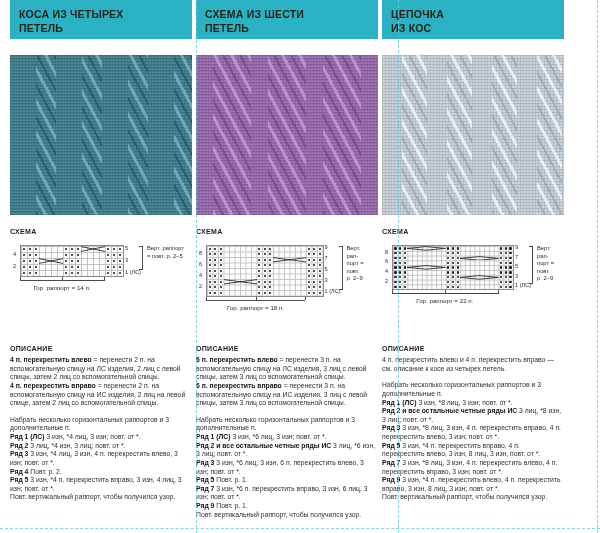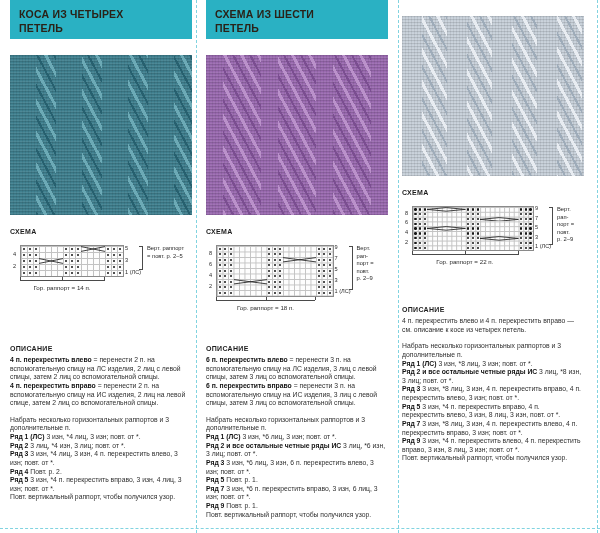--- a/index.html
+++ b/index.html
@@ -1,18 +1,18 @@
 <!DOCTYPE html>
 <html style="--accent: #2ab1c3; --divider: #62c9d9;"><head>
 <meta charset="utf-8">
 <style>
   html,body{margin:0;padding:0;}
   body{font-family:"Liberation Sans",sans-serif;background:#fff;}
   #page{position:relative;width:600px;height:533px;background:#fff;overflow:hidden;}
-  .cols{position:absolute;left:10px;top:0;display:flex;gap:14px;}
+  .cols{position:absolute;left:10px;top:0;display:flex;gap:4px;}
   .col{width:182px;position:relative;}
   .hd{background:var(--accent,#2ab1c3);color:#2a2218;font-weight:bold;font-size:10.5px;
       line-height:1.35;letter-spacing:.2px;padding:7px 0 0 9px;height:39px;box-sizing:border-box;
       white-space:pre-line;}
   .sw{position:relative;height:160px;margin-top:16px;background:var(--base);overflow:hidden;}
   .sw::before{content:"";position:absolute;inset:0;background-image:
       repeating-linear-gradient(0deg, rgba(0,0,0,.10) 0 1px, rgba(255,255,255,.07) 1px 2px, transparent 2px 3px),
       repeating-linear-gradient(90deg, rgba(0,0,0,.07) 0 1px, transparent 1px 3px);}
   .sw::after{content:"";position:absolute;inset:0;opacity:.95;background-image:
       repeating-linear-gradient(62deg, var(--hi) 0 3px, transparent 3px 8px, var(--sh) 8px 10px, transparent 10px 15px),
@@ -270,20 +270,22 @@
           <p><b>Ряд 2 и все остальные четные ряды ИС</b><span> 3 лиц, *6 изн, 3 лиц; повт. от *.</span></p>
           <p><b>Ряд 3</b><span> 3 изн, *6 лиц, 3 изн, 6 п. перекрестить влево, 3 изн; повт. от *.</span></p>
           <p><b>Ряд 5</b><span> Повт. р. 1.</span></p>
           <p><b>Ряд 7</b><span> 3 изн, *6 п. перекрестить вправо, 3 изн, 6 лиц, 3 изн; повт. от *.</span></p>
           <p><b>Ряд 9</b><span> Повт. р. 1.</span></p>
           <p><span>Повт. вертикальный раппорт, чтобы получился узор.</span></p>
         </div>
     </section>
 
     <section class="col">
+      <header class="hd">ЦЕПОЧКА
+ИЗ КОС</header>
       <div class="sw sw3" style="--base: #c7d0d9; --hi: #ebeff4; --sh: #9dabb9;"></div>
       <div class="lbl">СХЕМА</div>
       <div class="chart">
           <div class="grid" style="left: 10px; width: 120px; height: 43.2px; background-size: 4.8px 4.8px;">
             <div class="dot" style="left: 1.2px; top: 1.2px;"></div>
             <div class="dot" style="left: 1.2px; top: 6px;"></div>
             <div class="dot" style="left: 1.2px; top: 10.8px;"></div>
             <div class="dot" style="left: 1.2px; top: 15.6px;"></div>
             <div class="dot" style="left: 1.2px; top: 20.4px;"></div>
             <div class="dot" style="left: 1.2px; top: 25.2px;"></div>

